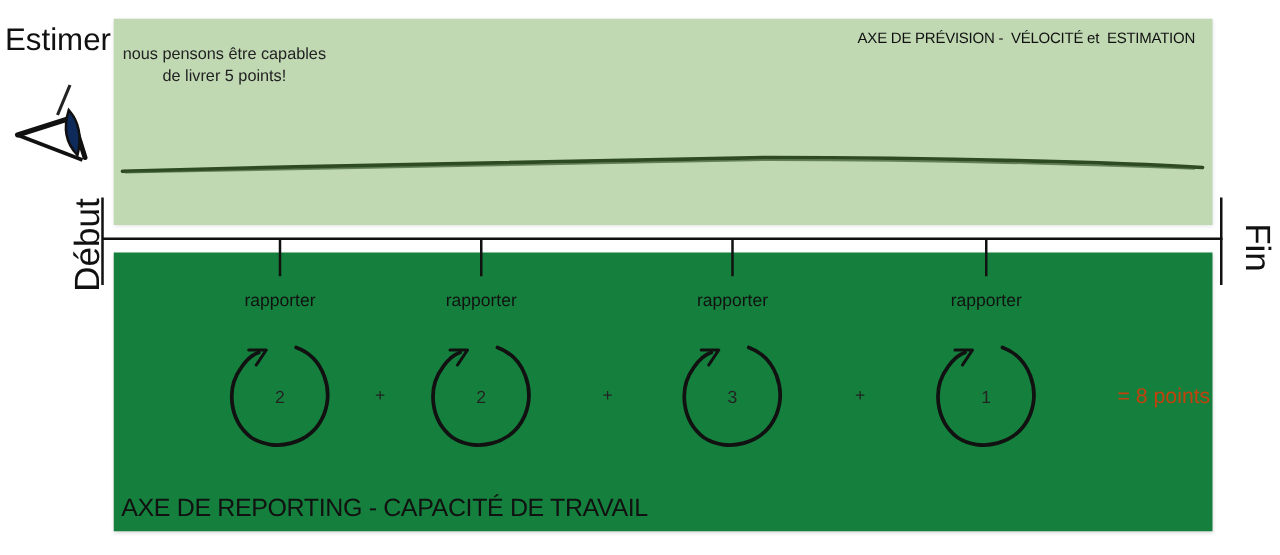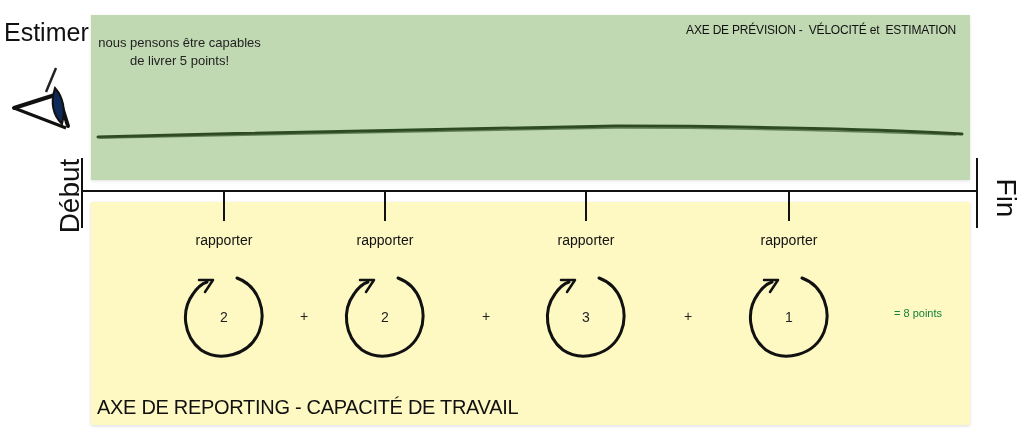--- a/index.html
+++ b/index.html
@@ -1,42 +1,42 @@
 <!DOCTYPE html>
 <html><head>
   <meta charset="utf-8">
   <style>
     html, body { margin:0; padding:0; background:#ffffff; }
     body { width:1024px; height:444px; position:relative; overflow:hidden;
            font-family: "Liberation Sans", "DejaVu Sans", sans-serif; color:#111; }
     .abs { position:absolute; }
     .band-green { left:91px; top:15px; width:879px; height:165px; background:#c0d9b3;
                   box-shadow: 0 1px 3px rgba(0,0,0,0.12); }
-    .band-yellow { left:91px; top:202px; width:879px; height:223px; background:#fef9c3;
+    .band-yellow { left:91px; top:202px; width:879px; height:223px; background:#15803d;
                    box-shadow: 0 1px 3px rgba(0,0,0,0.15); }
     .green-title { right:14px; top:8px; font-size:12px; letter-spacing:-0.2px; color:#111; white-space:pre; }
     .yellow-title { left:6px; bottom:6px; font-size:20px; letter-spacing:-0.3px; color:#111; }
     .note { left:6px; top:19px; width:165px; font-size:13px; line-height:18px; text-align:center; color:#222; }
     .estimer { left:4px; top:18px; font-size:25px; color:#111; }
     .debut { left:20px; top:156px; width:100px; height:80px; }
     .debut span { position:absolute; left:50%; top:50%; transform: translate(-50%,-50%) rotate(-90deg);
                   font-size:28px; white-space:nowrap; color:#111; }
     .fin { left:976px; top:158px; width:60px; height:80px; }
     .fin span { position:absolute; left:50%; top:50%; transform: translate(-50%,-50%) rotate(90deg);
                 font-size:28px; white-space:nowrap; color:#111; }
     .axis { left:82px; top:190px; width:896px; height:2px; background:#111; }
     .vtick-end { width:2px; height:70px; background:#111; top:158px; }
     .tick { width:2px; height:30px; background:#111; top:191px; }
     .report-label { top:232px; width:140px; text-align:center; font-size:14px; color:#111; }
     .cycle { top:272px; width:90px; height:90px; }
     .cycle svg { position:absolute; left:0; top:0; }
     .cycle .num { position:absolute; left:0; top:0; width:90px; height:90px; line-height:90px;
                   text-align:center; font-size:14px; color:#222; }
     .plus { top:308px; font-size:14px; color:#222; }
-    .total { left:894px; top:307px; font-size:11px; color:#15803d; }
+    .total { left:894px; top:307px; font-size:17px; color:#c2410c; }
     .stroke-line { left:96px; top:120px; }
   </style>
 </head>
 <body>
 
 <div class="abs band-green">
   <div class="abs note">nous pensons être capables de livrer 5 points!</div>
   <div class="abs green-title">AXE DE PRÉVISION -  VÉLOCITÉ et  ESTIMATION</div>
 </div>
 <svg class="abs stroke-line" width="870" height="24">

